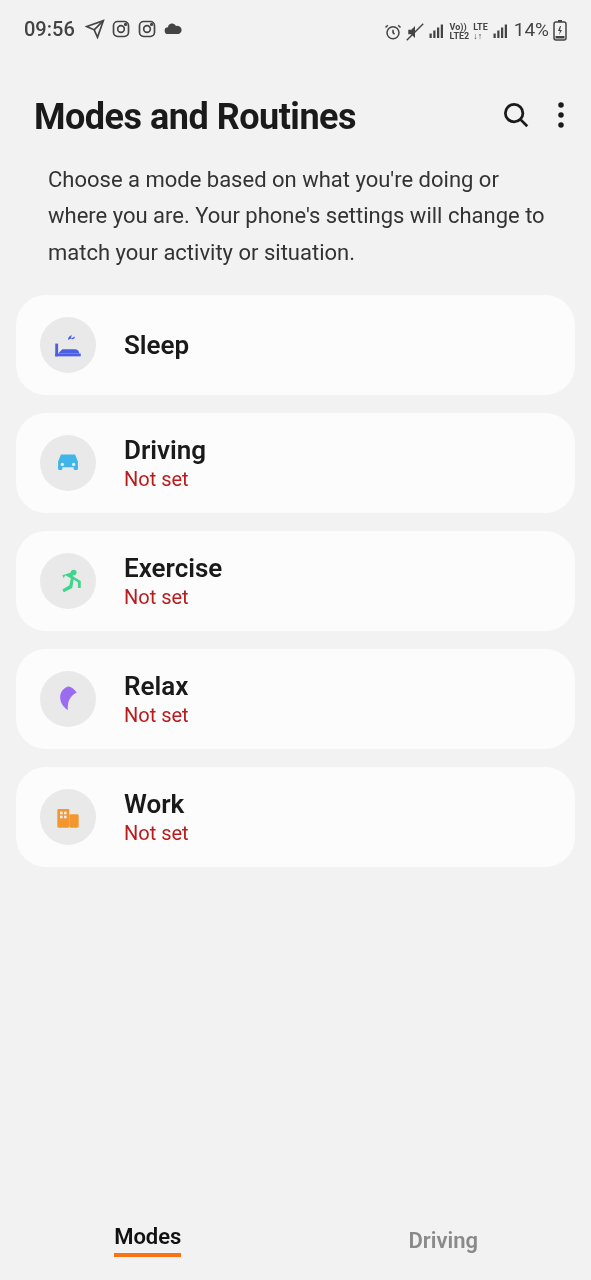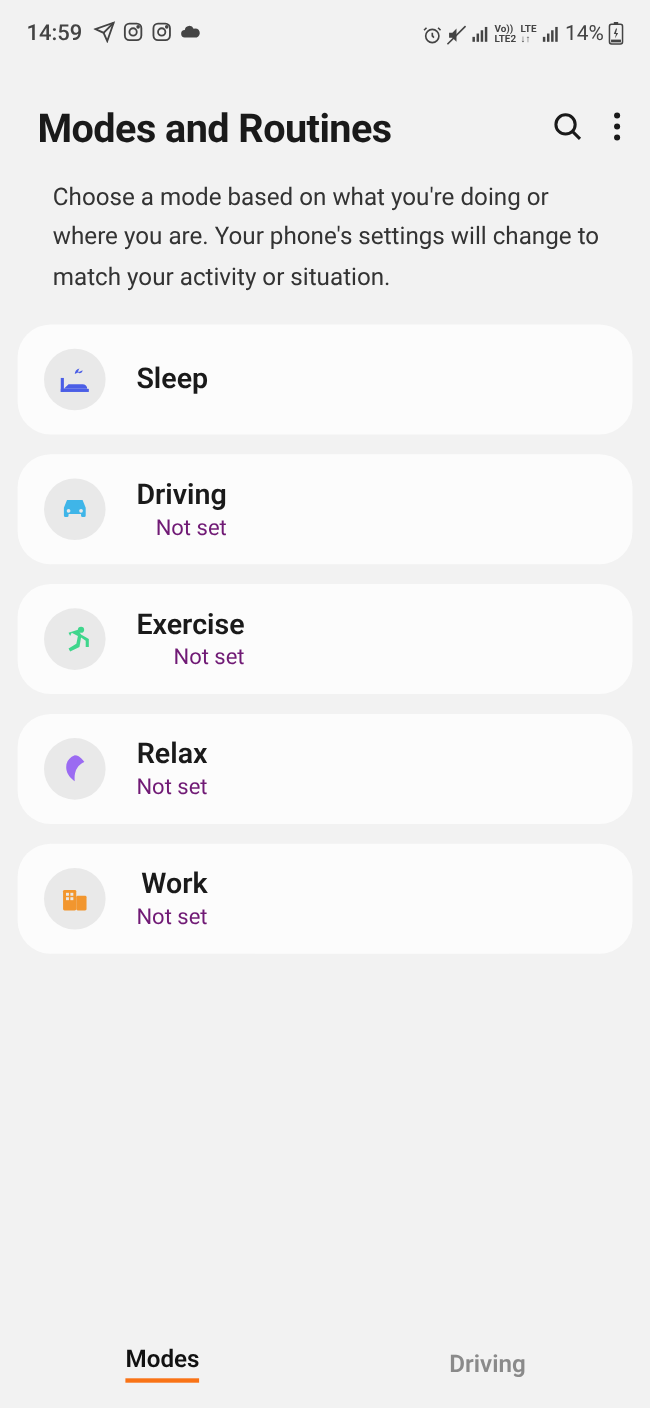--- a/index.html
+++ b/index.html
@@ -36,39 +36,39 @@
     font-weight: 700;
     letter-spacing: -0.5px;
   }
   .header-actions { display: flex; align-items: center; gap: 26px; }
   .description {
     padding: 24px 40px 10px 48px;
     font-size: 22px;
     line-height: 1.65;
     color: #333;
   }
-  .list { padding: 14px 16px 0 16px; display: flex; flex-direction: column; gap: 18px; text-align: right;}
+  .list { padding: 14px 16px 0 16px; display: flex; flex-direction: column; gap: 18px;}
   .mode-item {
     background: #fcfcfc;
     border-radius: 30px;
     display: flex;
     align-items: center;
     padding: 22px 24px;
     gap: 28px;
   }
   .mode-icon {
     width: 56px; height: 56px;
     border-radius: 50%;
     background: #e9e9e9;
     display: flex; align-items: center; justify-content: center;
     flex-shrink: 0;
   }
   .mode-text { display: flex; flex-direction: column; }
   .mode-title { font-size: 26px; font-weight: 600; color: #1a1a1a;}
-  .mode-sub { font-size: 20px; color: #701a75; margin-top: 2px;}
+  .mode-sub { font-size: 20px; color: #b91c1c; margin-top: 2px;}
   .bottom-tabs {
     position: absolute;
     bottom: 0; left: 0; right: 0;
     height: 80px;
     display: flex;
   }
   .tab {
     flex: 1;
     display: flex;
     align-items: center;
@@ -78,21 +78,21 @@
   }
   .tab.active span { color: #111; border-bottom: 4px solid #f97316; padding-bottom: 4px;}
   .tab.inactive span { color: #8a8a8a; }
   .add .mode-title { font-weight: 500; }
 </style>
 </head>
 <body>
 
 <div class="status-bar">
   <div class="status-left">
-    <span class="status-time">14:59</span>
+    <span class="status-time">09:56</span>
     <span class="status-ico">
       <svg width="20" height="20" viewBox="0 0 24 24" fill="none" stroke="#444" stroke-width="2">
           <path d="M22 2 11 13"></path>
           <path d="M22 2 15 22l-4-9-9-4 20-7z"></path>
         </svg>
     </span>
     <span class="status-ico">
       <svg width="20" height="20" viewBox="0 0 24 24" fill="none" stroke="#444" stroke-width="2">
           <rect x="3" y="3" width="18" height="18" rx="5"></rect>
           <circle cx="12" cy="12" r="4"></circle>

